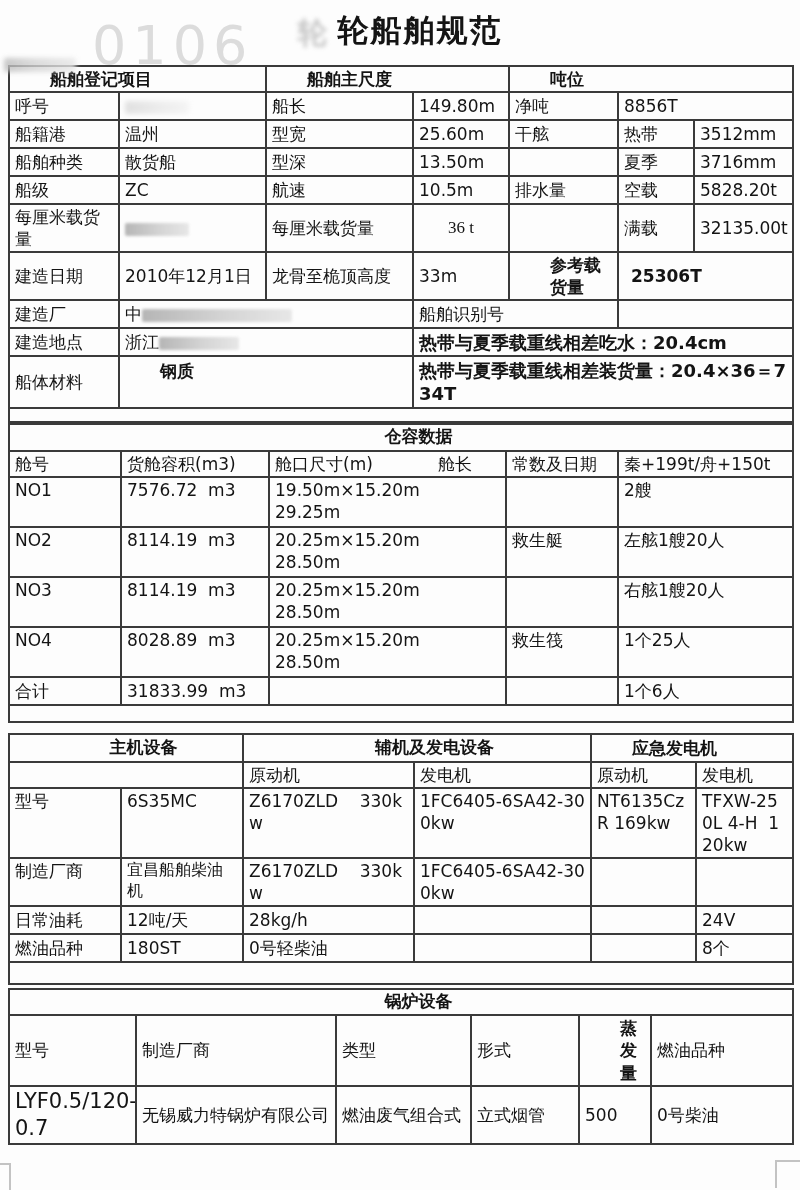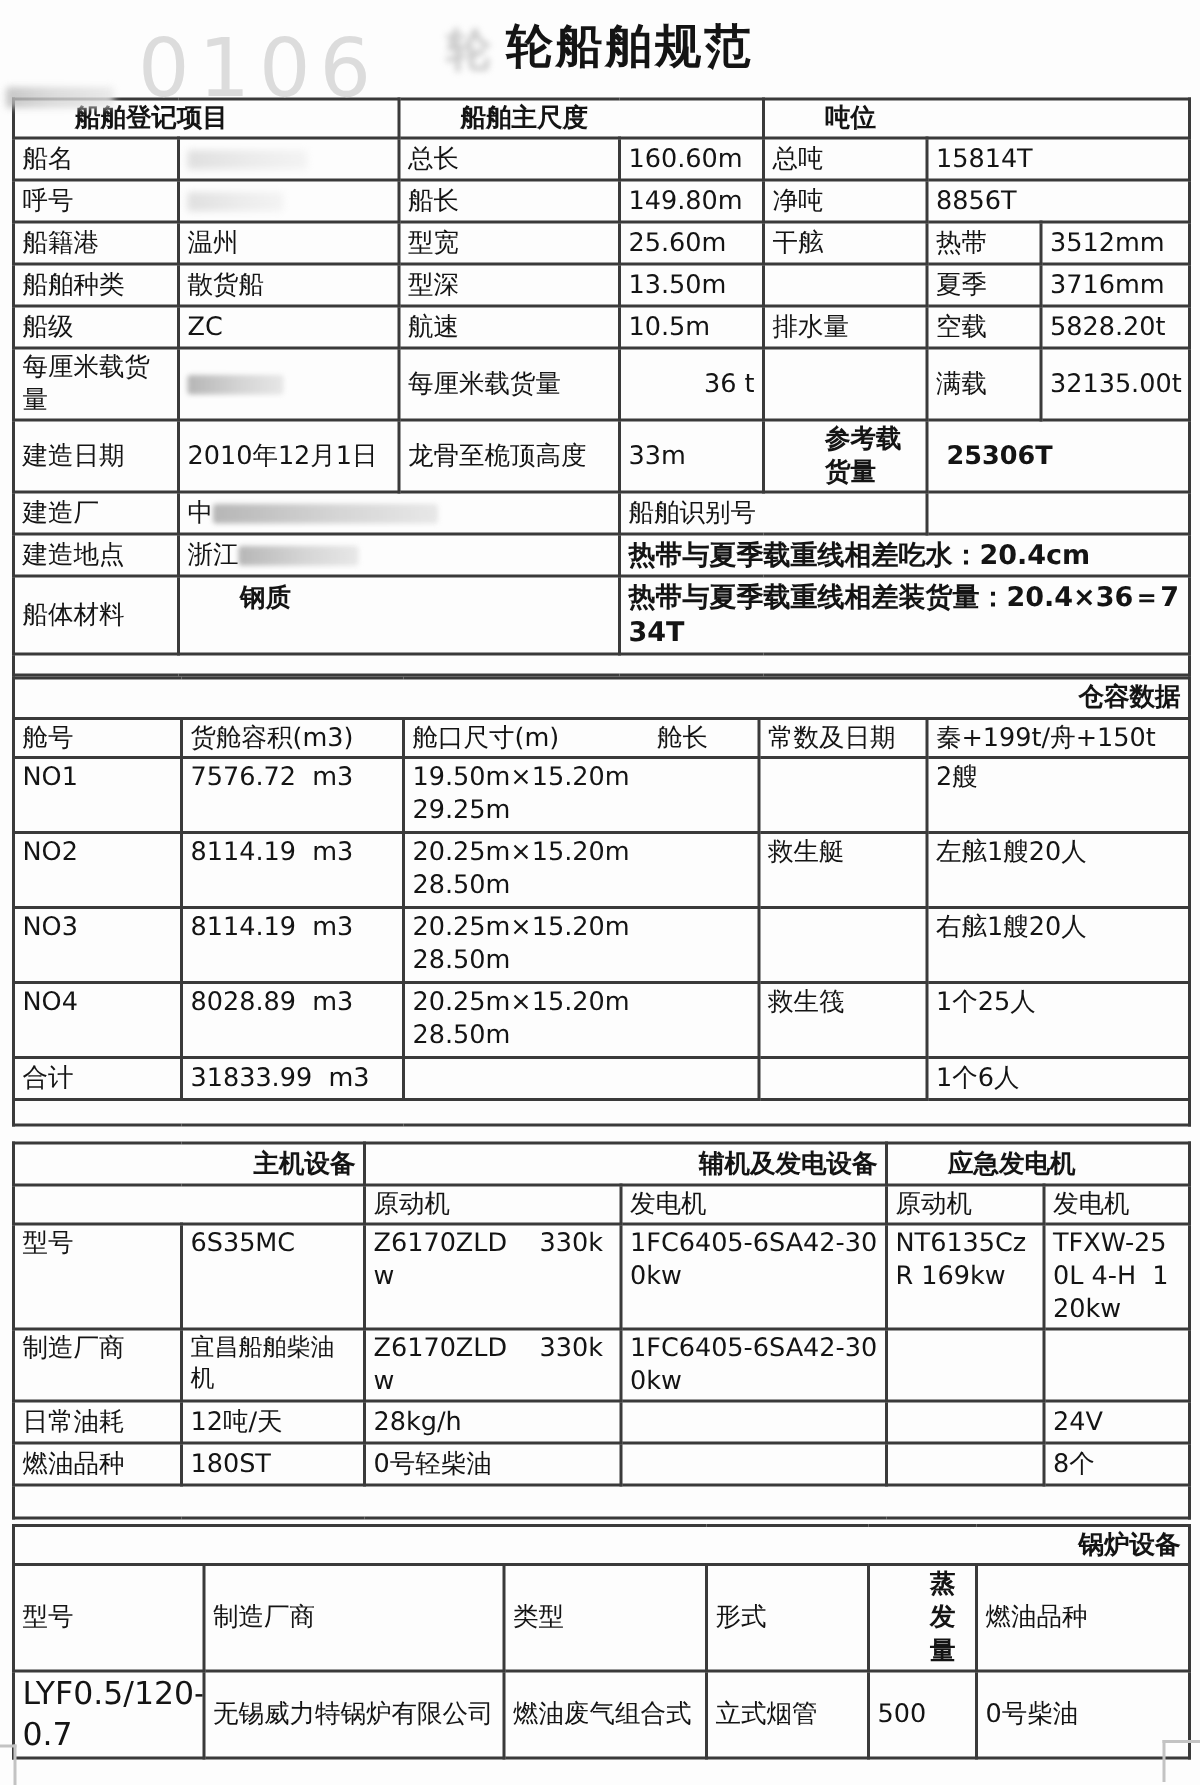--- a/index.html
+++ b/index.html
@@ -14,21 +14,21 @@
   .watermark{position:absolute;left:92px;top:14px;font-size:54px;color:#dcdcdc;
              letter-spacing:6px;font-weight:400;}
   .smudge-topleft{position:absolute;left:4px;top:58px;width:72px;height:14px;
       background:linear-gradient(90deg,#b9b9b9 0%,#d2d2d2 40%,#e6e6e6 100%);
       filter:blur(2.5px);opacity:.8;border-radius:2px;}
   
   table{border-collapse:collapse;table-layout:fixed;width:784px;margin-left:8px;}
   td{border:2px solid #3a3a3a;padding:1px 5px;font-size:17px;line-height:1.3;
      vertical-align:middle;overflow:hidden;}
   .b{font-weight:bold;padding-left:40px;}
-  .center{text-align:right;}
+  .center{text-align:center;font-family:Liberation Serif, serif;}
   .pre{white-space:pre-wrap;word-break:break-all;}
   .small{font-size:16px;}
   .vbottom{vertical-align:bottom;}
   .vtop{vertical-align:top;}
   .h20 td{height:20px;} .h24 td{height:24px;}
   .h44 td{height:44px;} .h46 td{height:46px;} .h64 td{height:64px;}
   .spacer10 td{height:10px;} .spacer14 td{height:13px;} .spacer18 td{height:18px;}
   .mt10{margin-top:10px;} .mt3{margin-top:3px;}
   .bigmerge{font-size:18px;font-weight:bold;word-break:break-all;}
   
@@ -66,28 +66,20 @@
         <col style="width:76px">
         <col style="width:99px">
       </colgroup>
     <tbody>
         <tr class="h20">
       <td colspan="2" class="b">船舶登记项目</td>
       <td colspan="2" class="b">船舶主尺度</td>
       <td colspan="3" class="b">吨位</td>
     </tr>
     <tr class="h24">
-      <td>船名</td>
-      <td><span class="smudge w90 faint"></span></td>
-      <td>总长</td>
-      <td>160.60m</td>
-      <td>总吨</td>
-      <td colspan="2">15814T</td>
-    </tr>
-    <tr class="h24">
       <td>呼号</td>
       <td><span class="smudge w70 faint"></span></td>
       <td>船长</td>
       <td>149.80m</td>
       <td>净吨</td>
       <td colspan="2">8856T</td>
     </tr>
     <tr class="h24">
       <td>船籍港</td>
       <td>温州</td>

